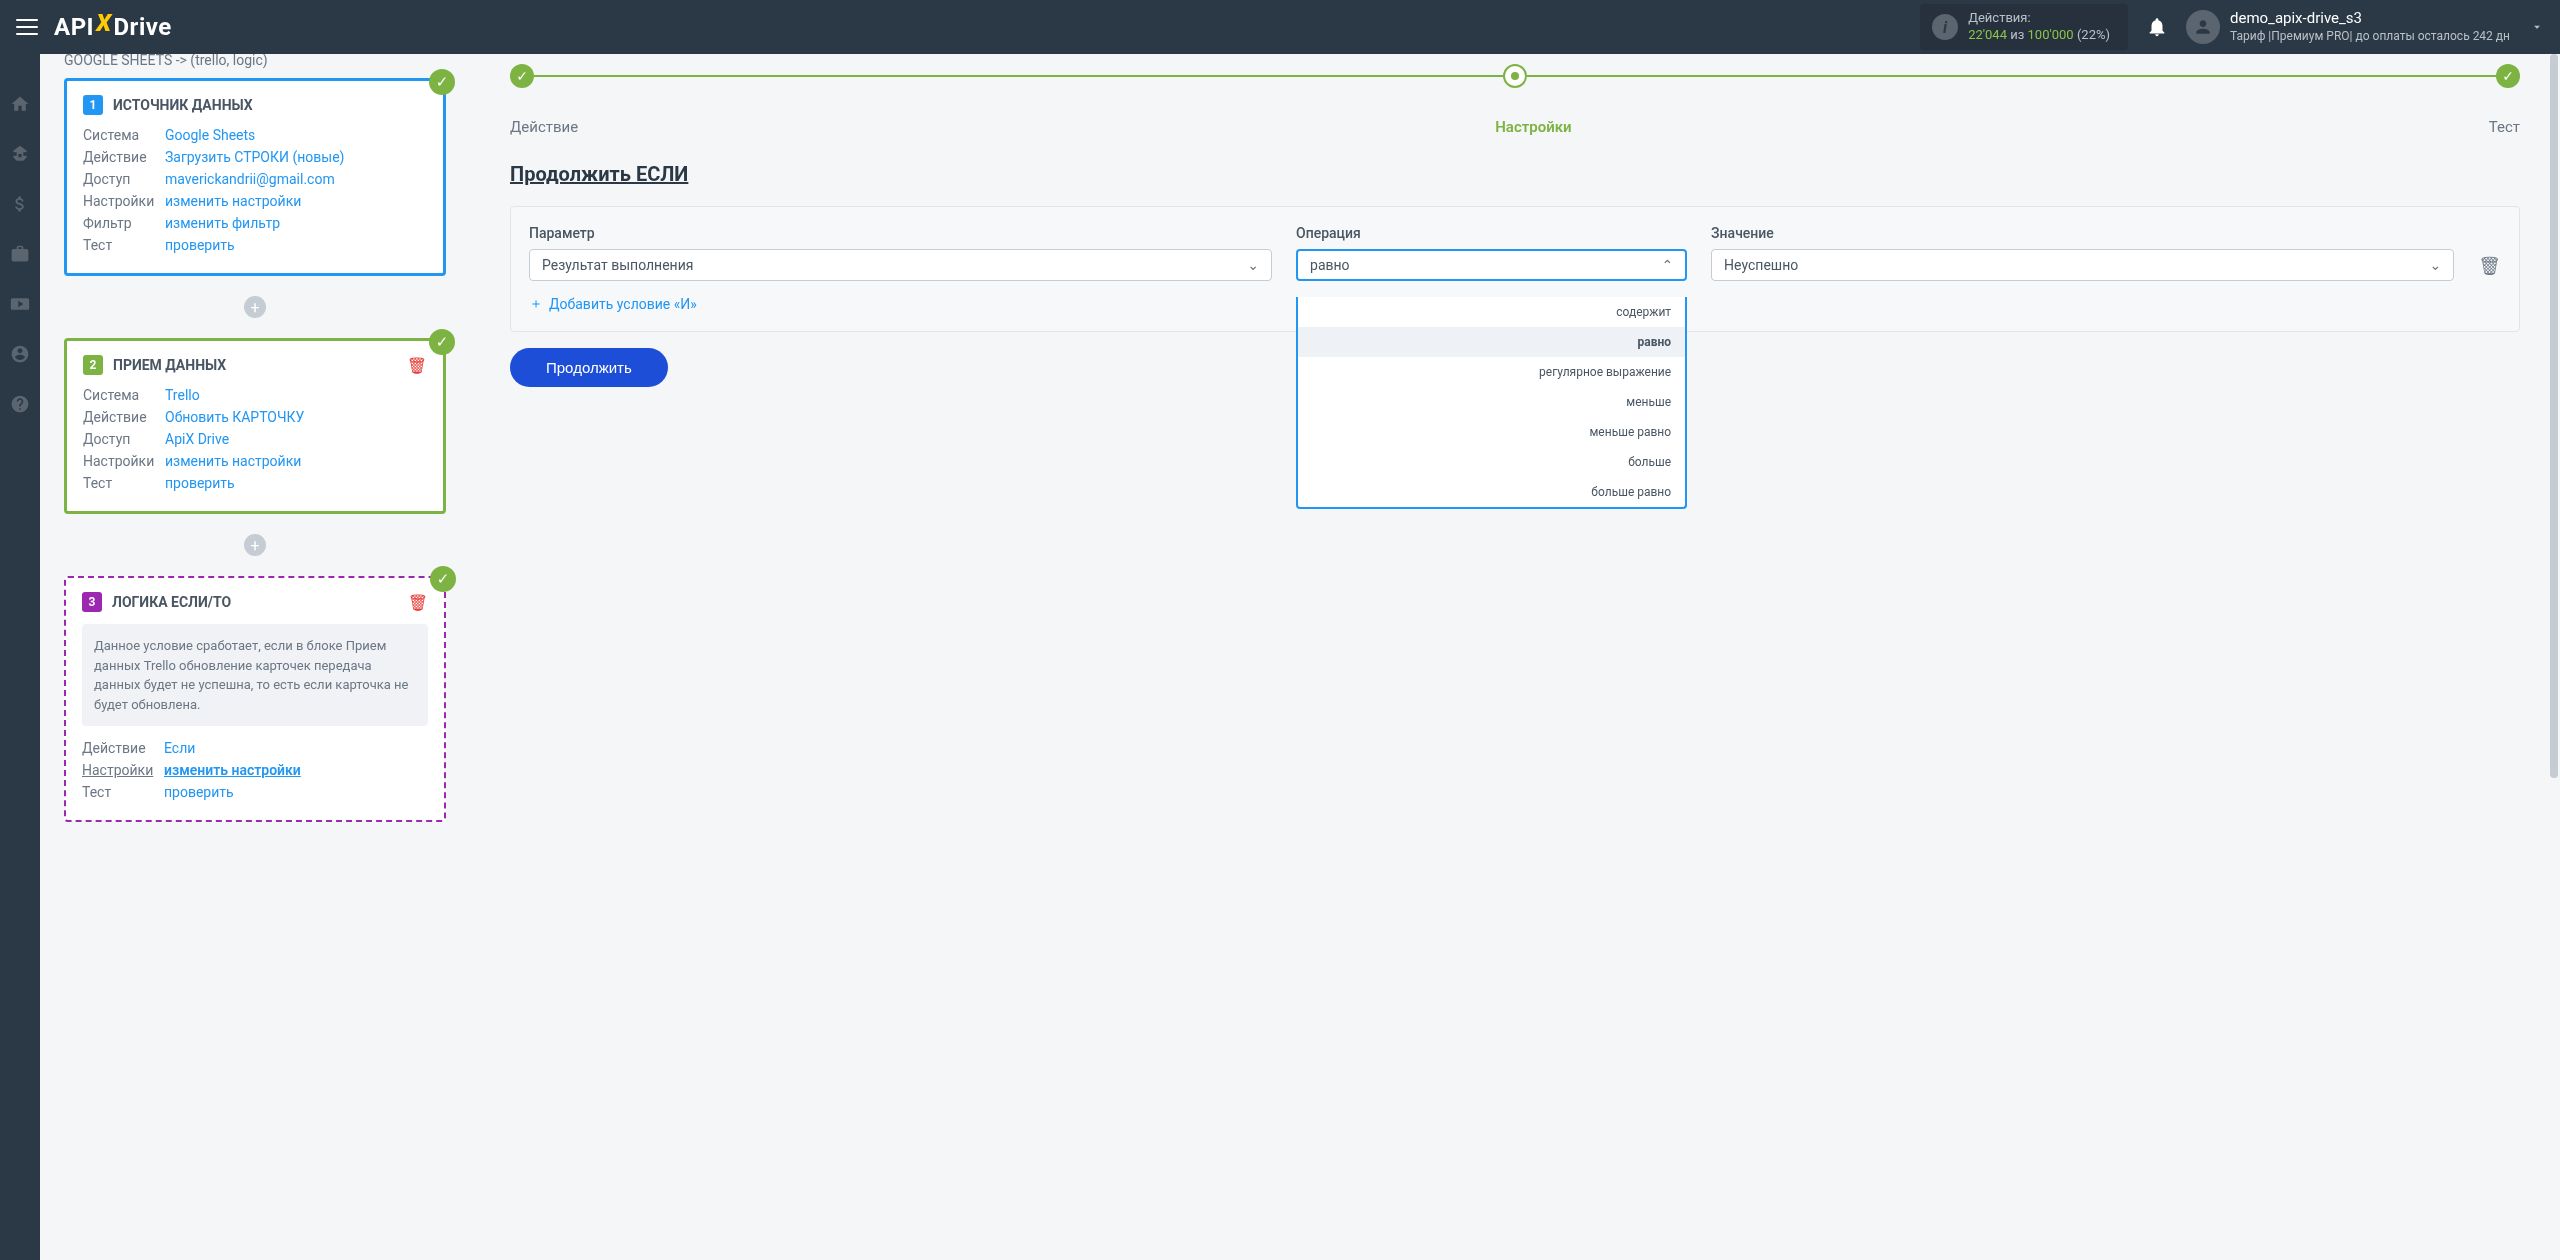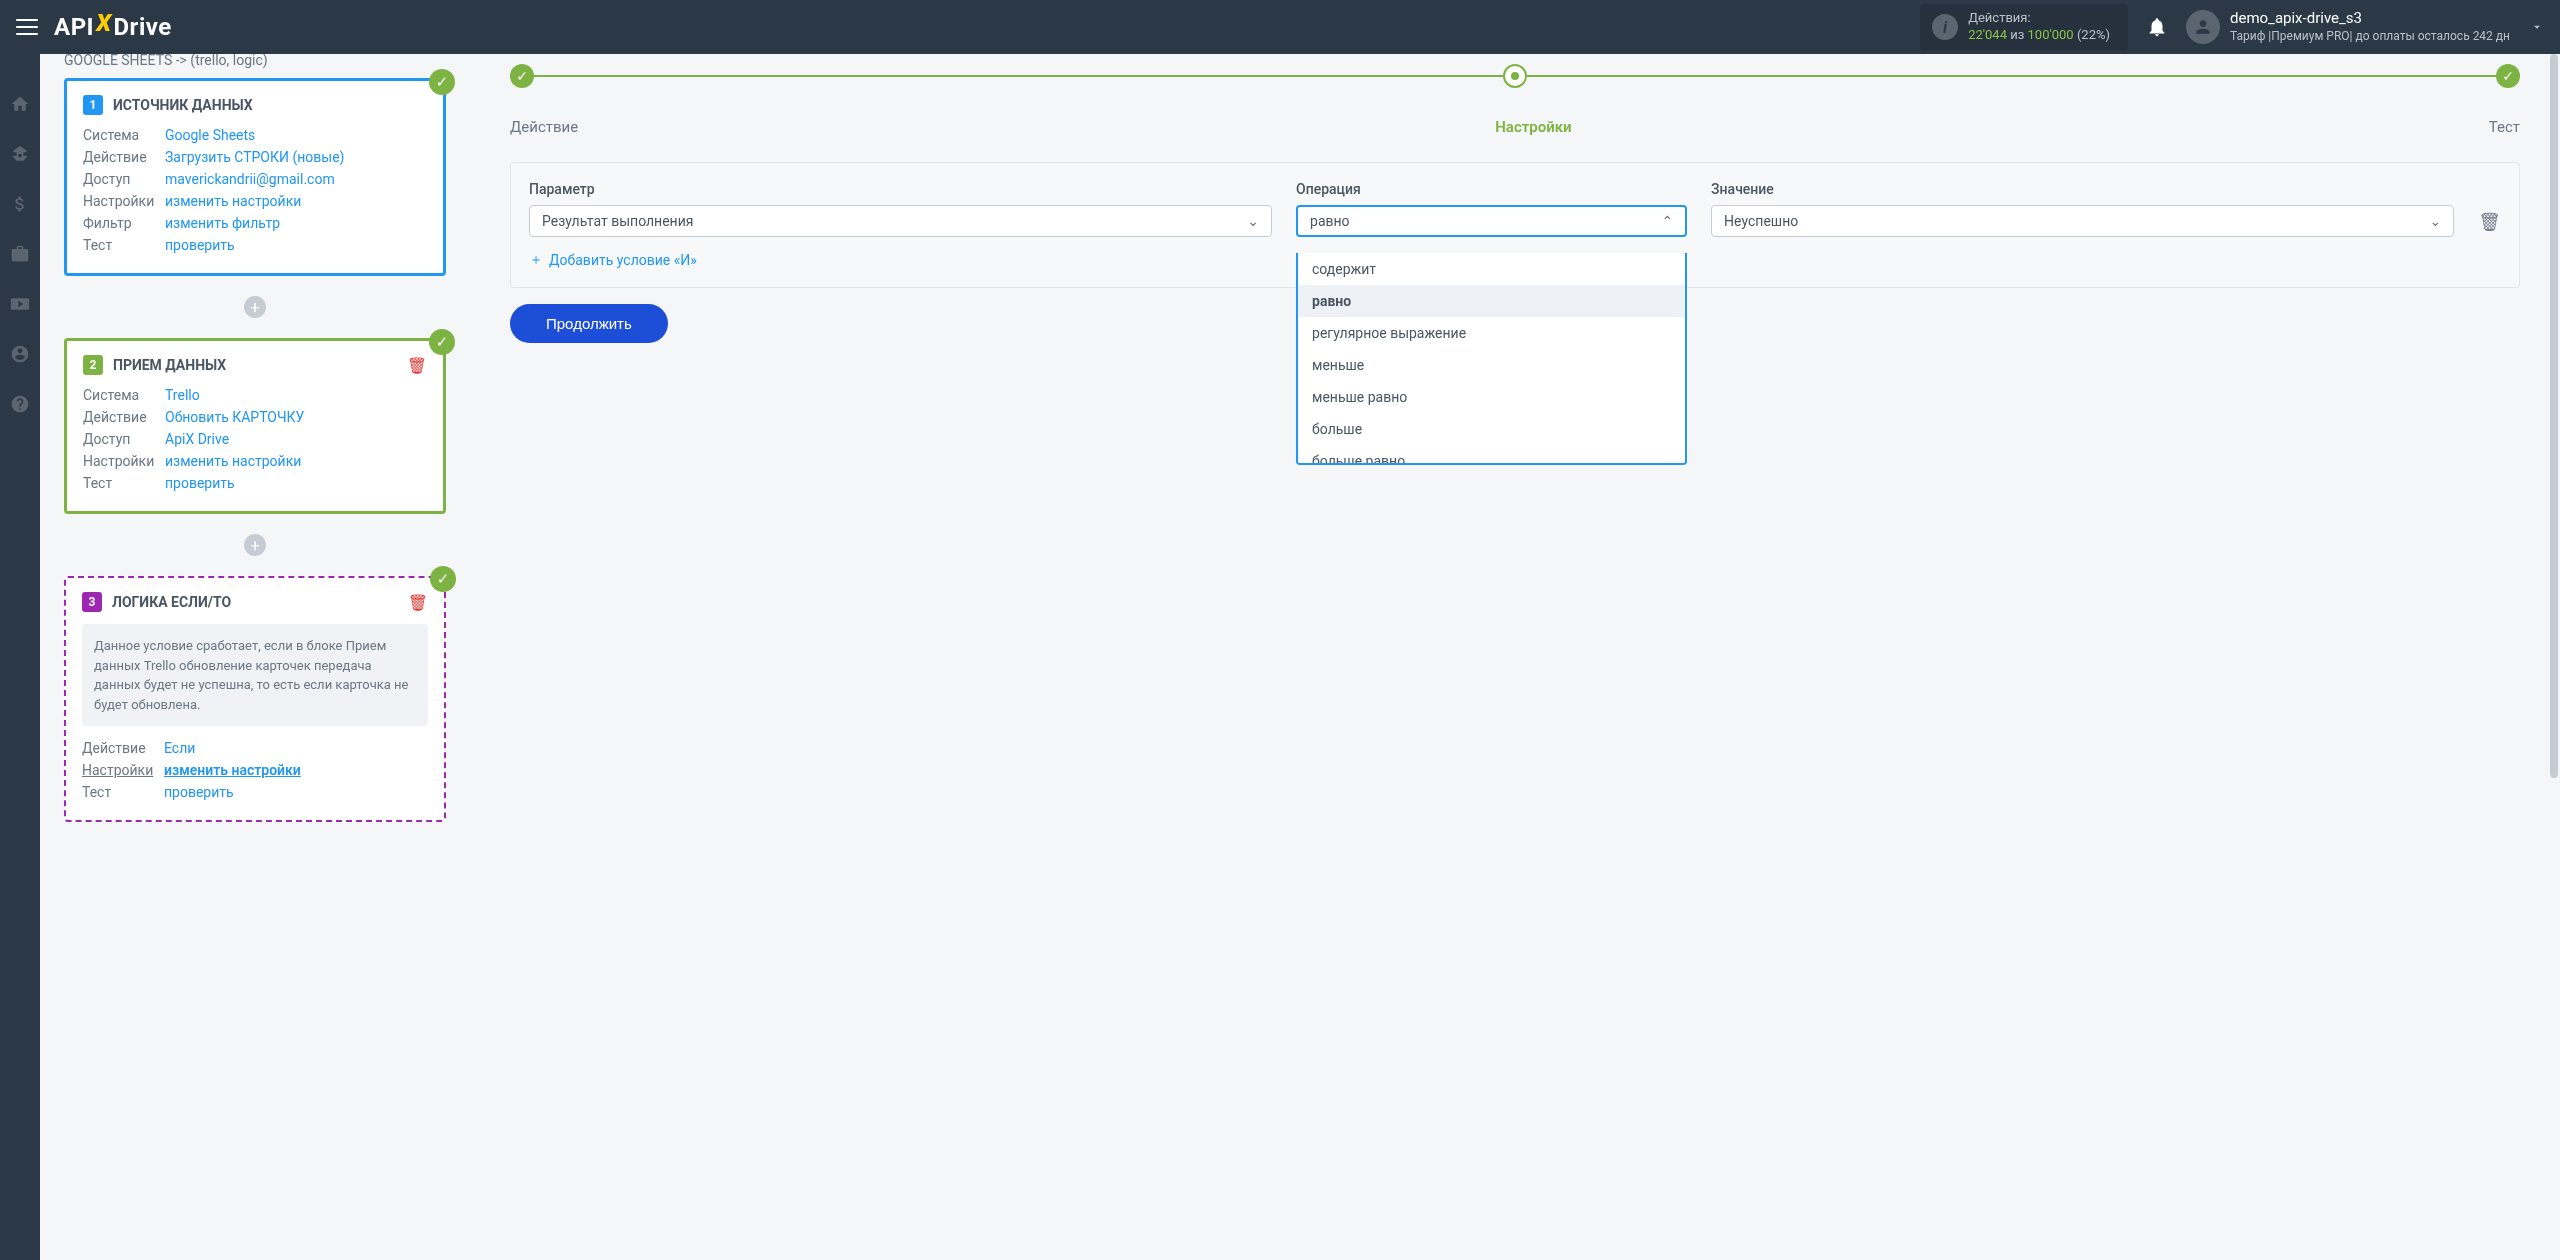--- a/index.html
+++ b/index.html
@@ -66,21 +66,21 @@
 .cond-col.c1 { flex: 1.9; }
 .cond-col.c2 { flex: 1; }
 .cond-col.c3 { flex: 1.9; }
 .cond-label { font-size: 14px; color: #4a5663; font-weight: 500; }
 .select { background: #fff; border: 1px solid #c5ccd3; border-radius: 4px; height: 32px; display: flex; align-items: center; padding: 0 12px; justify-content: space-between; cursor: pointer; font-size: 14px; color: #4a5663; }
 .select.open { border: 2px solid #2196f3; }
 .select .chev { color: #6b7785; }
 .dropdown { position: absolute; top: 72px; left: 0; right: 0; background: #fff; border: 2px solid #2196f3; border-top: none; border-radius: 0 0 4px 4px; z-index: 10; max-height: 212px; overflow-y: auto; }
 .dropdown::-webkit-scrollbar { width: 10px; }
 .dropdown::-webkit-scrollbar-thumb { background: #c5ccd3; border-radius: 5px; }
-.dropdown-item { padding: 8px 14px; cursor: pointer; font-size: 14px; color: #4a5663; }
+.dropdown-item { padding: 8px 14px; cursor: pointer; font-size: 12px; color: #4a5663; text-align: right; }
 .dropdown-item.selected { background: #eef2f6; font-weight: 700; }
 .trash-cond { color: #6b7785; cursor: pointer; font-size: 18px; margin-top: 30px; }
 .add-link { color: #2196f3; cursor: pointer; font-size: 14px; display: flex; align-items: center; gap: 6px; margin-top: 14px; }
 .add-or { text-align: right; margin-bottom: 24px; }
 .add-or a { color: #2196f3; cursor: pointer; font-size: 15px; font-weight: 600; }
 .btn-continue { background: #1d4ed8; color: #fff; border: none; border-radius: 20px; padding: 11px 36px; font-size: 15px; cursor: pointer; }
 .scrollbar-y { position: fixed; right: 2px; top: 54px; bottom: 0; width: 8px; background: transparent; }
 .scrollbar-y::after { content: ''; position: absolute; top: 0; right: 0; width: 8px; height: 60%; background: #c5ccd3; border-radius: 4px; }
 </style>
 </head>
@@ -254,20 +254,21 @@
       <div class="step">
           <div class="step-dot done">✓</div>
         </div>
     </div>
     <div class="step-labels">
       <div class="step-label">Действие</div>
       <div class="step-label active">Настройки</div>
       <div class="step-label">Тест</div>
     </div>
 
+    <div class="section-title">Продолжить ЕСЛИ</div>
 
     <div class="cond-box">
       <div class="cond-row">
         <div class="cond-col c1">
           <div class="cond-label">Параметр</div>
           <div class="select">
             <span>Результат выполнения</span>
             <span class="chev">⌄</span>
           </div>
         </div>

